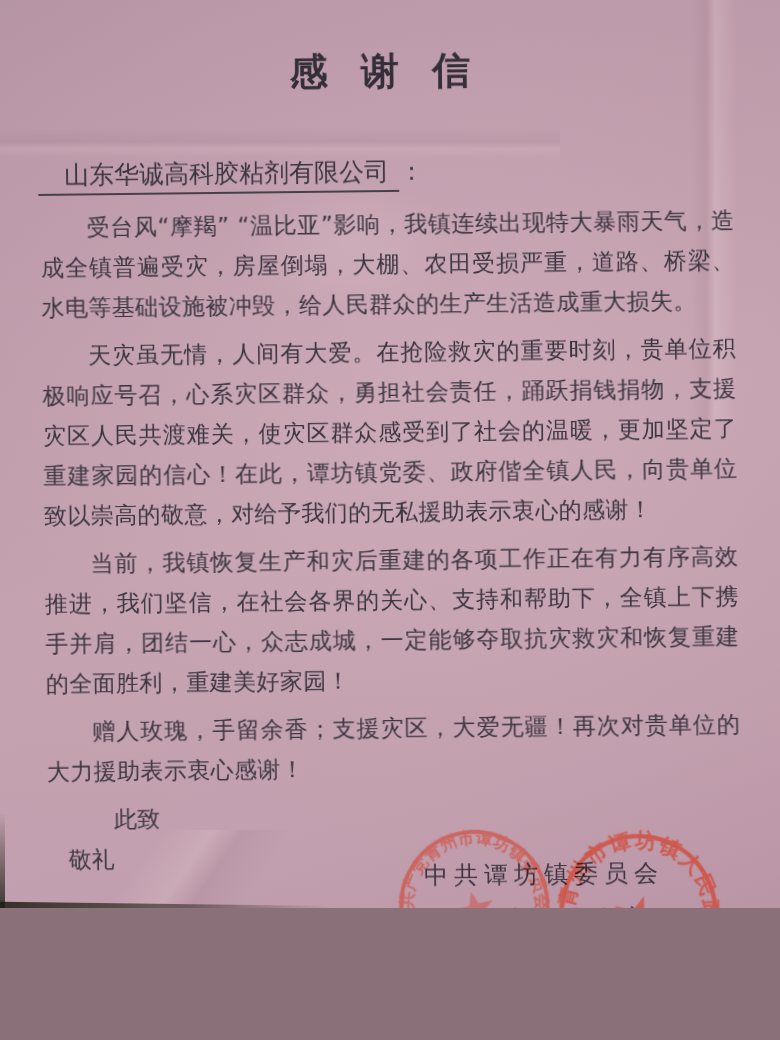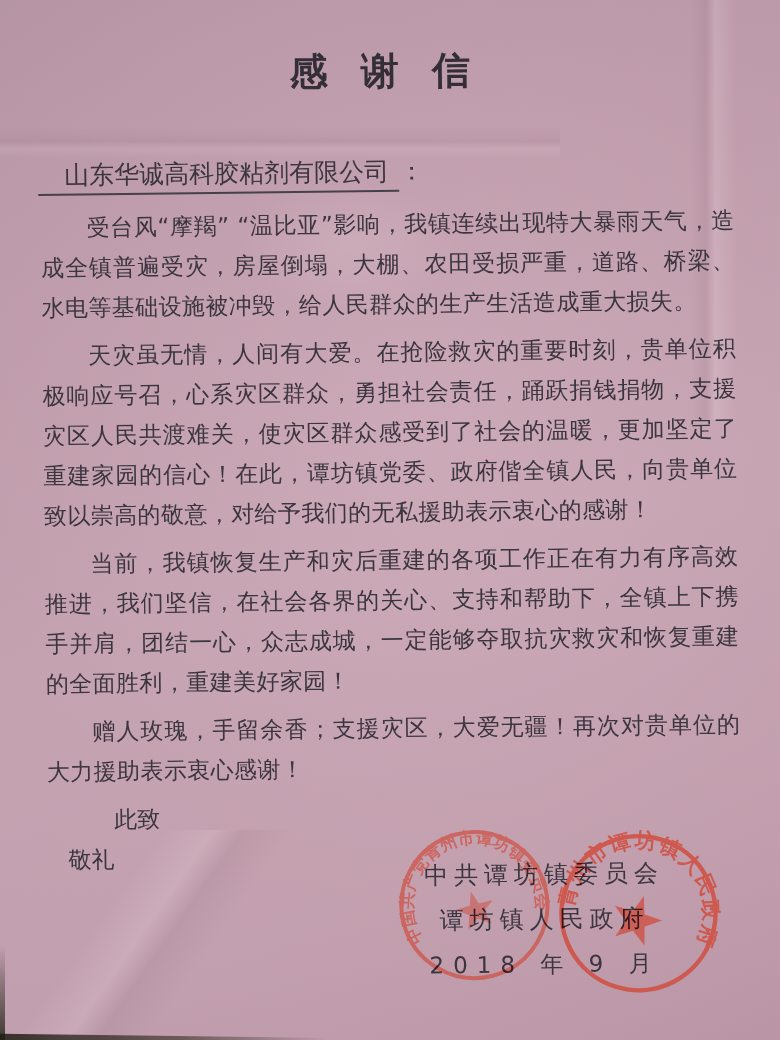--- a/index.html
+++ b/index.html
@@ -4,21 +4,21 @@
 <style>
   * { margin: 0; padding: 0; box-sizing: border-box; }
   html, body { width: 780px; height: 1040px; }
   body {
     font-family: "DejaVu Sans", sans-serif;
     overflow: hidden;
     background: #8a7078;
   }
   .photo {
     position: relative;
-    width: 780px; height: 1040px;
+    width: 780px; height: 908px;
     background:
       radial-gradient(ellipse 120% 90% at 54% 42%, rgba(213,178,192,.55) 0%, rgba(200,164,178,.35) 45%, rgba(0,0,0,0) 72%),
       linear-gradient(160deg, #b392a2 0%, #bd9aa9 30%, #c4a2b0 55%, #c29fae 78%, #b995a5 100%);
     overflow: hidden;
   }
   
   .crease { position: absolute; pointer-events: none; }
   .crease-v {
     left: 690px; top: 0; width: 46px; height: 420px;
     background: linear-gradient(90deg, rgba(0,0,0,0) 0%, rgba(90,55,70,.08) 35%, rgba(255,240,245,.16) 55%, rgba(0,0,0,0) 100%);

